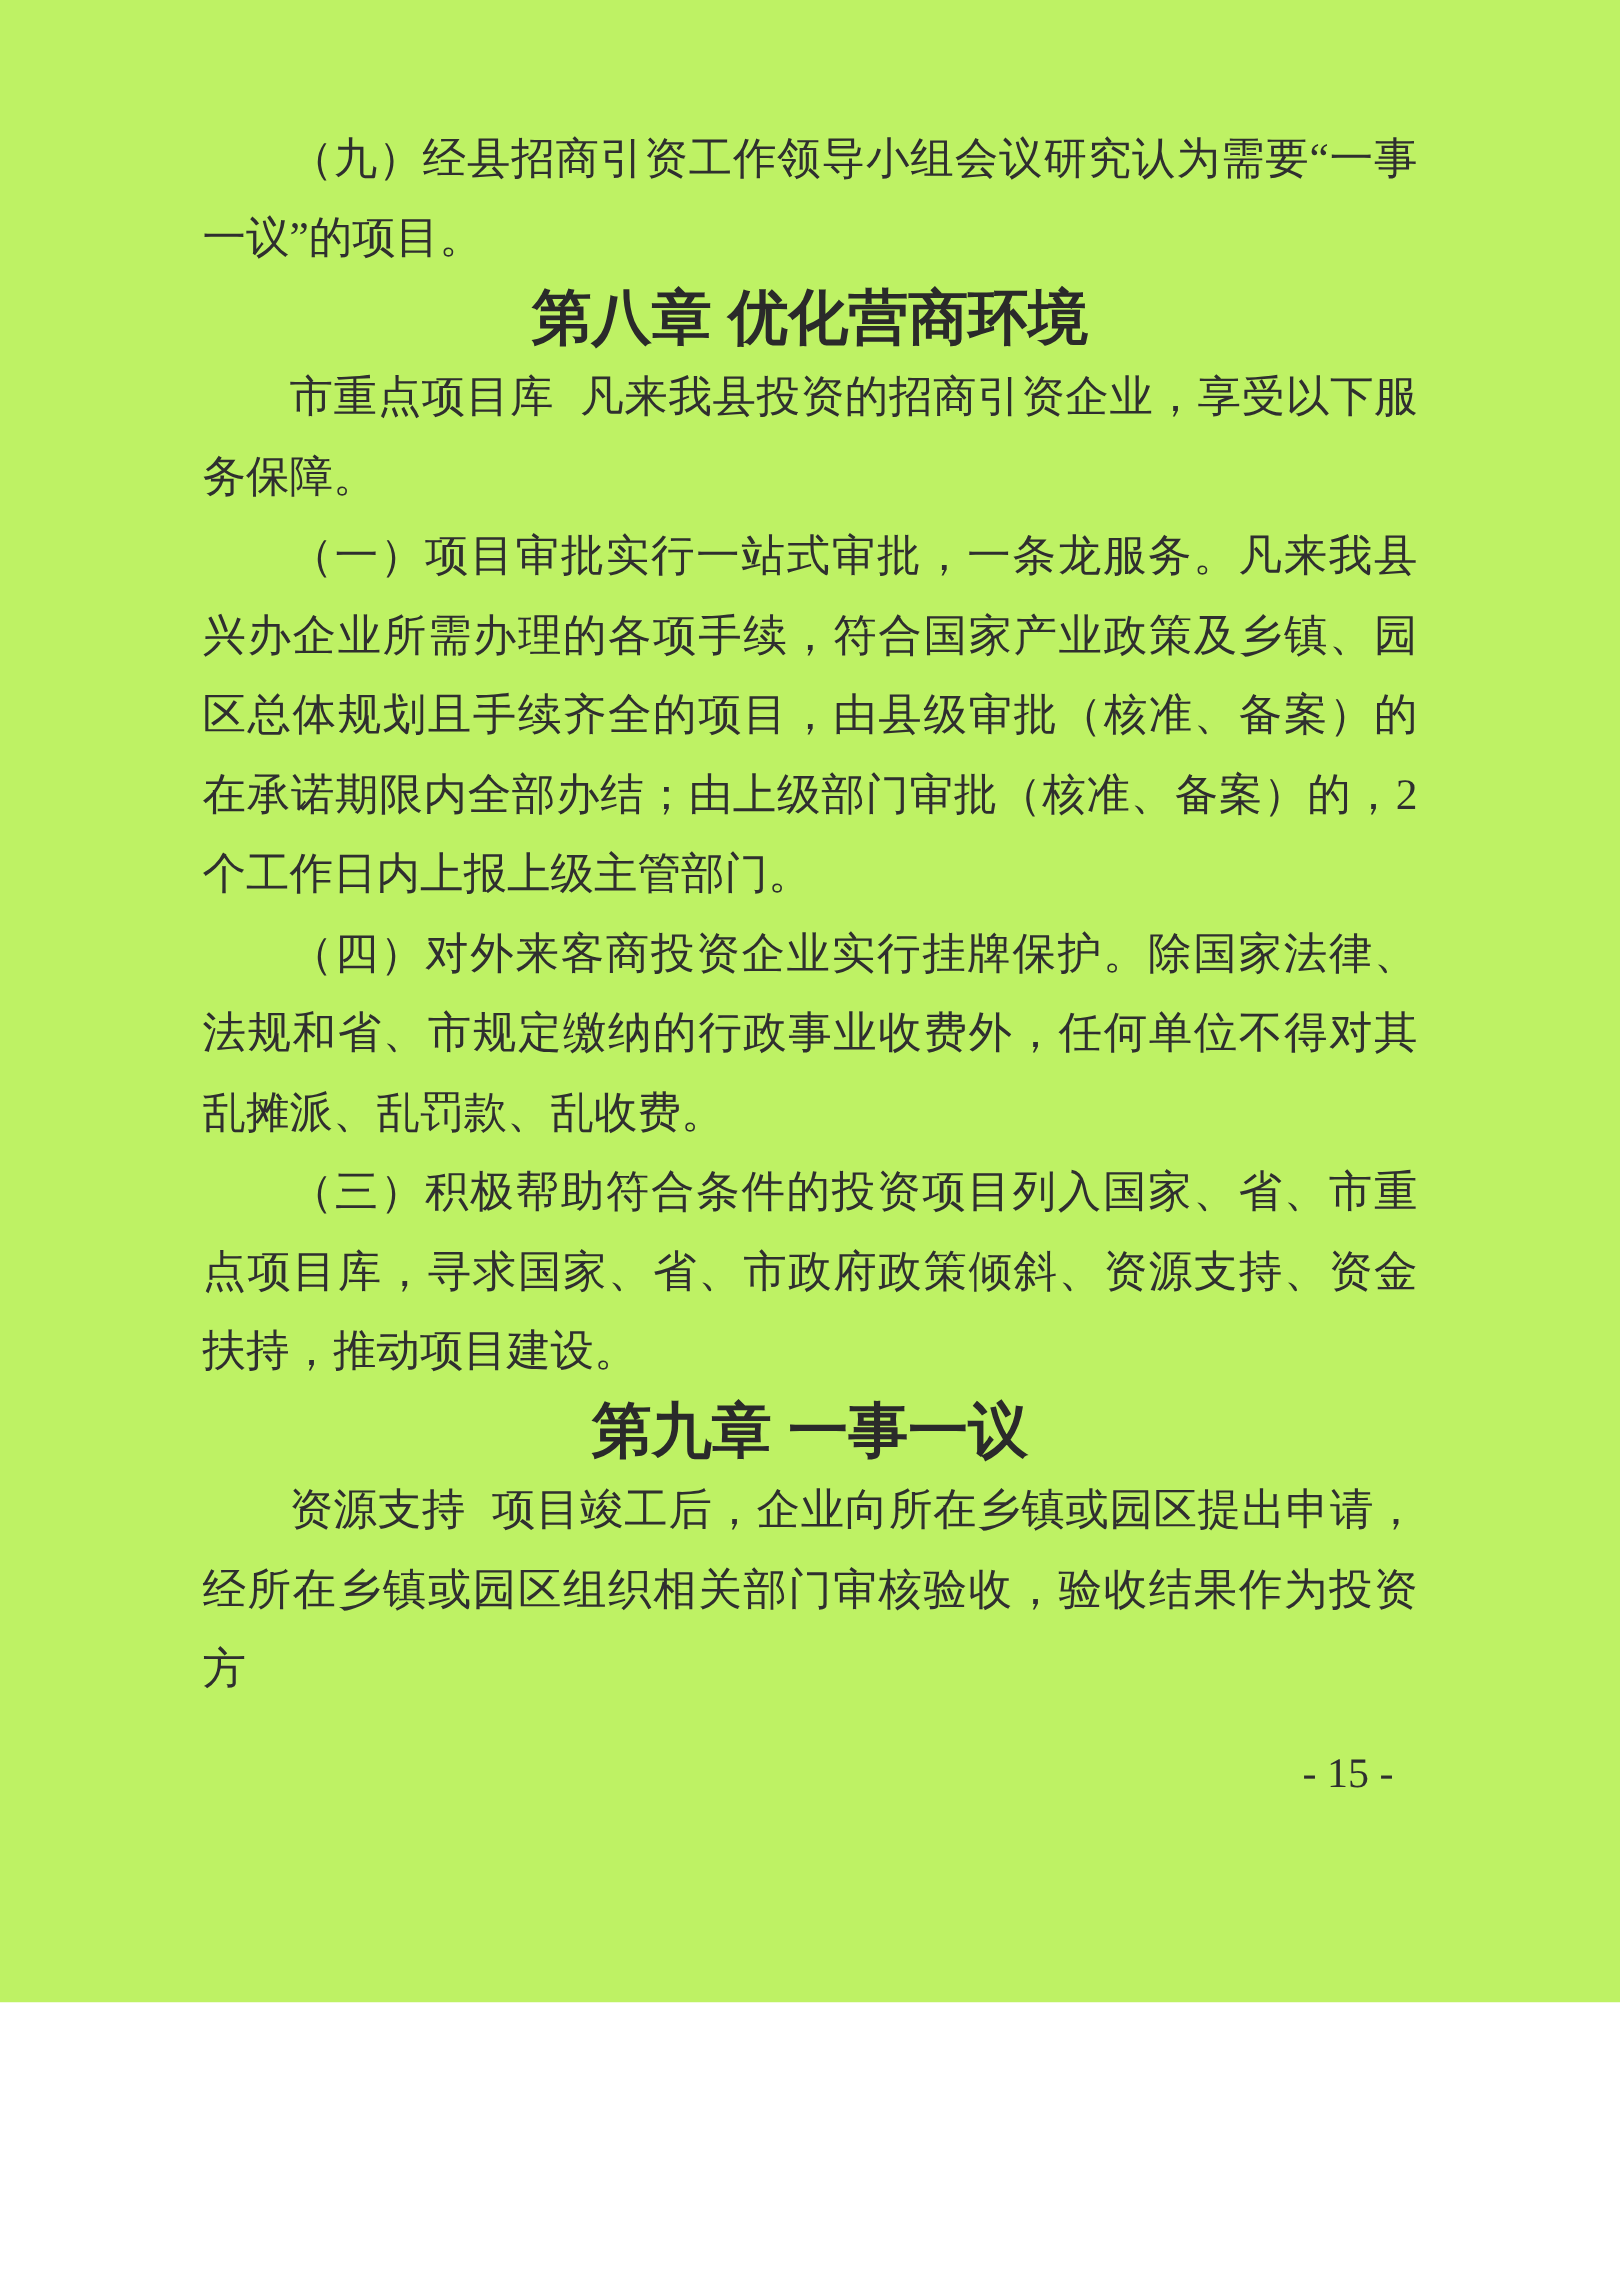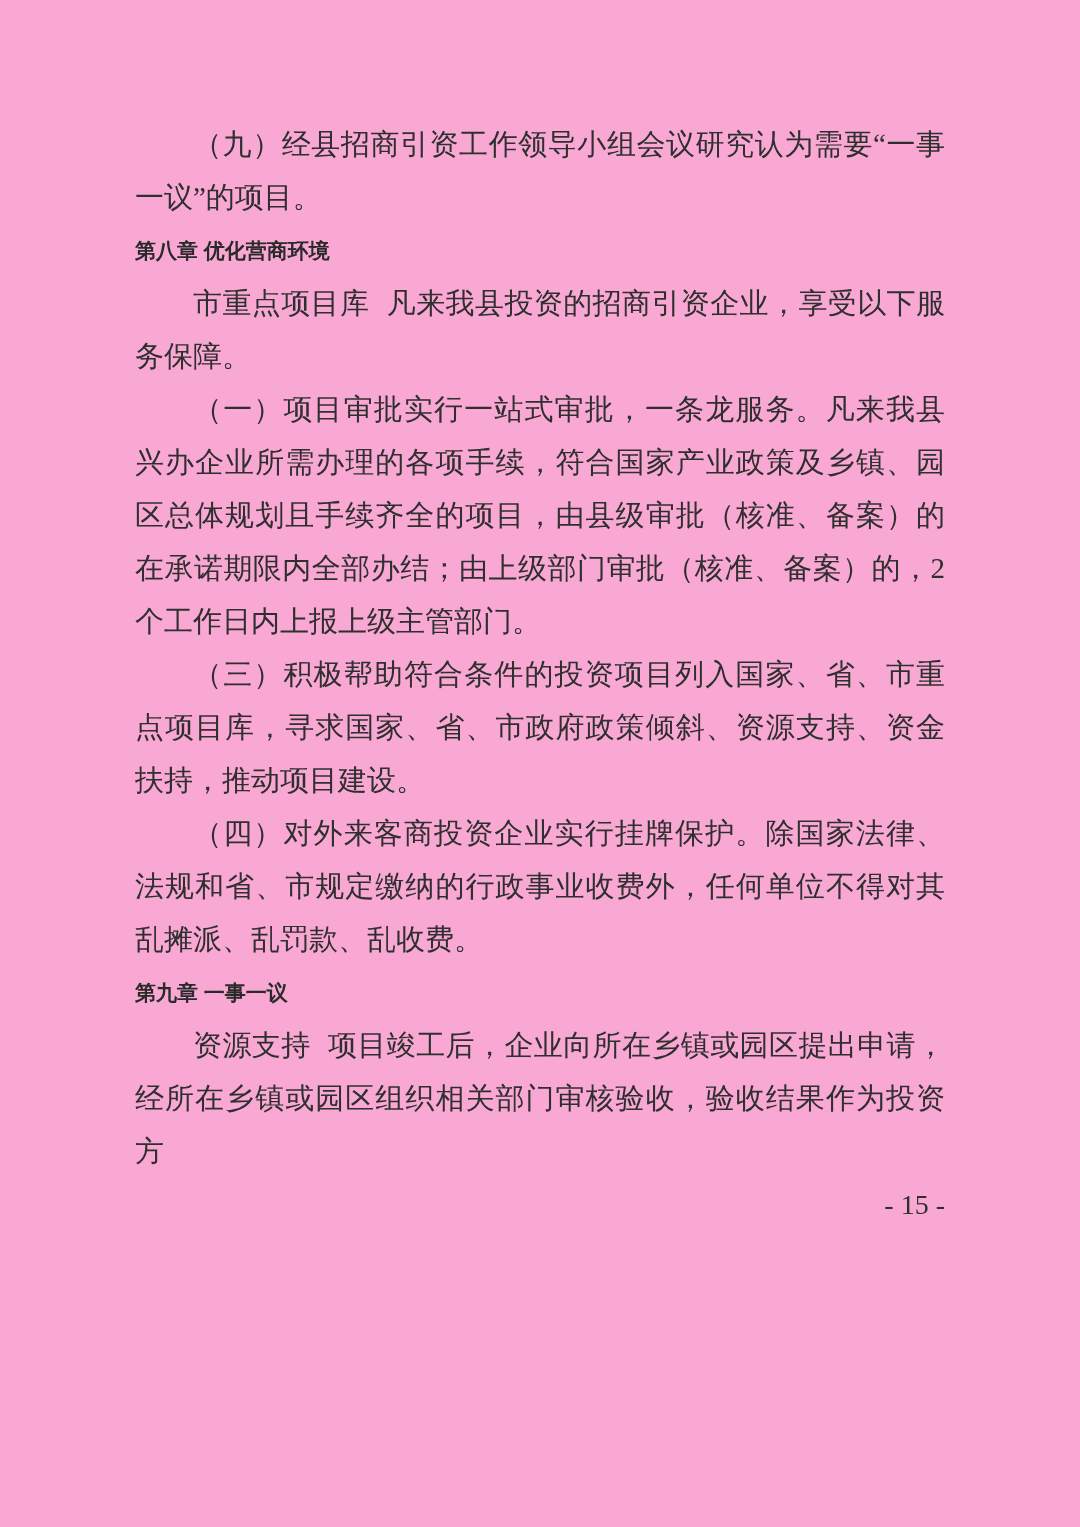--- a/index.html
+++ b/index.html
@@ -2,72 +2,73 @@
 <html lang="zh"><head>
 <meta charset="utf-8">
 <style>
   html, body {
     margin: 0;
     padding: 0;
     background: #ffffff;
   }
   .page {
     width: 1080px;
-    height: 1527px;
-    background: #f9a8d4;
+    height: 1335px;
+    background: #bef264;
     box-sizing: border-box;
-    padding: 118px 135px 0 135px;
+    padding: 80px 135px 0 135px;
     color: #2f2f2f;
     font-family: "Liberation Serif", "DejaVu Serif", serif;
     overflow: hidden;
   }
   .para {
     margin: 0;
     font-size: 29px;
     line-height: 53px;
     text-align: justify;
     text-indent: 2em;
   }
   .chapter-heading {
     margin: 0;
-    font-size: 21px;
+    font-size: 40px;
     line-height: 53px;
+    text-align: center;
     font-weight: bold;
     color: #2a2a2a;
     font-family: "Liberation Sans", "DejaVu Sans", sans-serif;
     text-indent: 0;
   }
   .article-lead {
     margin-right: 0.6em;
   }
   .page-number {
-    margin: 0;
+    margin: 16px;
     font-size: 28px;
     line-height: 53px;
     text-align: right;
     color: #2f2f2f;
   }
 </style>
 </head>
 <body>
 
 <div class="page">
 
   <p class="para">（九）经县招商引资工作领导小组会议研究认为需要“一事一议”的项目。</p>
 
   <h2 class="chapter-heading">第八章 优化营商环境</h2>
 
   <p class="para"><span class="article-lead">市重点项目库</span><span>凡来我县投资的招商引资企业，享受以下服务保障。</span></p>
 
   <p class="para">（一）项目审批实行一站式审批，一条龙服务。凡来我县兴办企业所需办理的各项手续，符合国家产业政策及乡镇、园区总体规划且手续齐全的项目，由县级审批（核准、备案）的在承诺期限内全部办结；由上级部门审批（核准、备案）的，2 个工作日内上报上级主管部门。</p>
 
 
+  <p class="para">（四）对外来客商投资企业实行挂牌保护。除国家法律、法规和省、市规定缴纳的行政事业收费外，任何单位不得对其乱摊派、乱罚款、乱收费。</p>
+
   <p class="para">（三）积极帮助符合条件的投资项目列入国家、省、市重点项目库，寻求国家、省、市政府政策倾斜、资源支持、资金扶持，推动项目建设。</p>
-
-  <p class="para">（四）对外来客商投资企业实行挂牌保护。除国家法律、法规和省、市规定缴纳的行政事业收费外，任何单位不得对其乱摊派、乱罚款、乱收费。</p>
 
   <h2 class="chapter-heading">第九章 一事一议</h2>
 
   <p class="para"><span class="article-lead">资源支持</span><span>项目竣工后，企业向所在乡镇或园区提出申请，经所在乡镇或园区组织相关部门审核验收，验收结果作为投资方</span></p>
 
   <p class="page-number">- 15 -</p>
 
 </div>
 
 </body></html>

